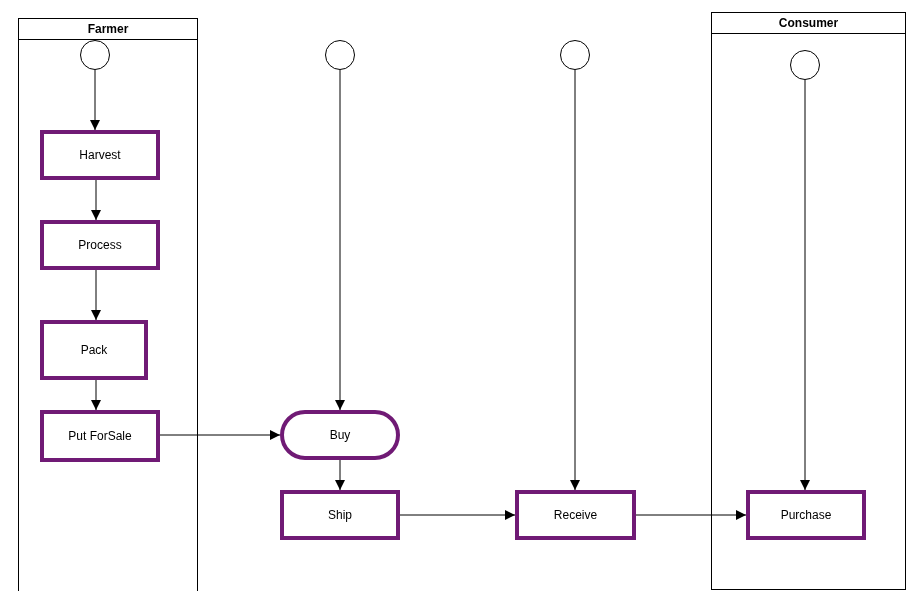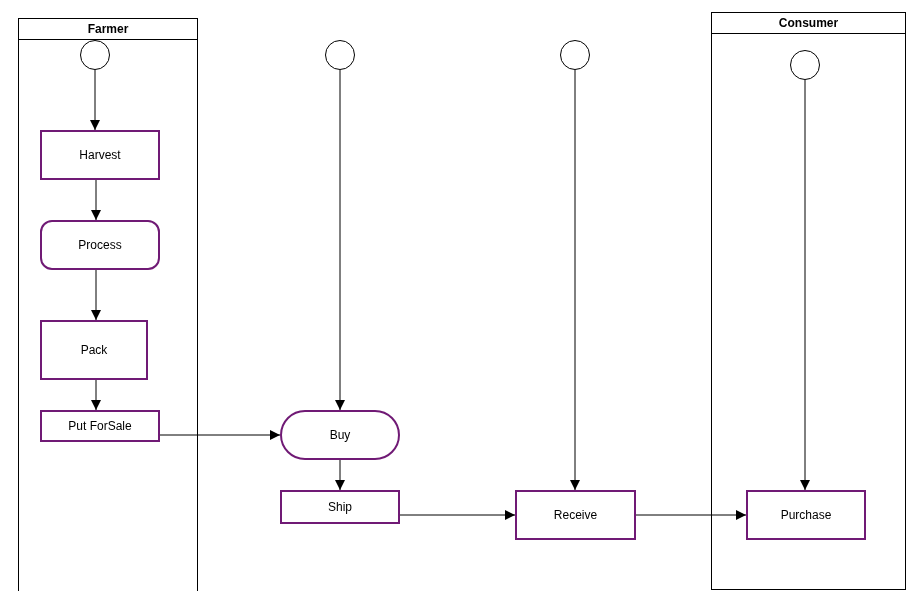--- a/index.html
+++ b/index.html
@@ -38,21 +38,21 @@
     width: 30px;
     height: 30px;
     border: 1px solid #000000;
     border-radius: 50%;
     background: #ffffff;
     z-index: 3;
   }
   .node {
     position: absolute;
     box-sizing: border-box;
-    border: 2px solid #701a75;
+    border: 4px solid #701a75;
     background: #ffffff;
     display: flex;
     align-items: center;
     justify-content: center;
     font-size: 12px;
     color: #000000;
     text-align: center;
     z-index: 3;
   }
   #connectors {
@@ -101,21 +101,21 @@
     <line x1="636" y1="515" x2="746" y2="515" marker-end="url(#arrowhead)"></line>
     <line x1="805" y1="80" x2="805" y2="490" marker-end="url(#arrowhead)"></line>
   </svg>
 
   <div class="start-circle" style="left:80px; top:40px;"></div>
   <div class="start-circle" style="left:325px; top:40px;"></div>
   <div class="start-circle" style="left:560px; top:40px;"></div>
   <div class="start-circle" style="left:790px; top:50px;"></div>
 
   <div class="node" style="left:40px; top:130px; width:120px; height:50px;">Harvest</div>
-  <div class="node" style="left:40px; top:220px; width:120px; height:50px;border-radius:12px;">Process</div>
+  <div class="node" style="left:40px; top:220px; width:120px; height:50px;">Process</div>
   <div class="node" style="left:40px; top:320px; width:108px; height:60px;">Pack</div>
-  <div class="node" style="left:40px; top:410px; width:120px; height:32px;">Put ForSale</div>
+  <div class="node" style="left:40px; top:410px; width:120px; height:52px;">Put ForSale</div>
   <div class="node" style="left:280px; top:410px; width:120px; height:50px;border-radius:25px;">Buy</div>
-  <div class="node" style="left:280px; top:490px; width:120px; height:34px;">Ship</div>
+  <div class="node" style="left:280px; top:490px; width:120px; height:50px;">Ship</div>
   <div class="node" style="left:746px; top:490px; width:120px; height:50px;">Purchase</div>
   <div class="node" style="left:515px; top:490px; width:121px; height:50px;">Receive</div>
 
 </div>
 
 </body></html>

